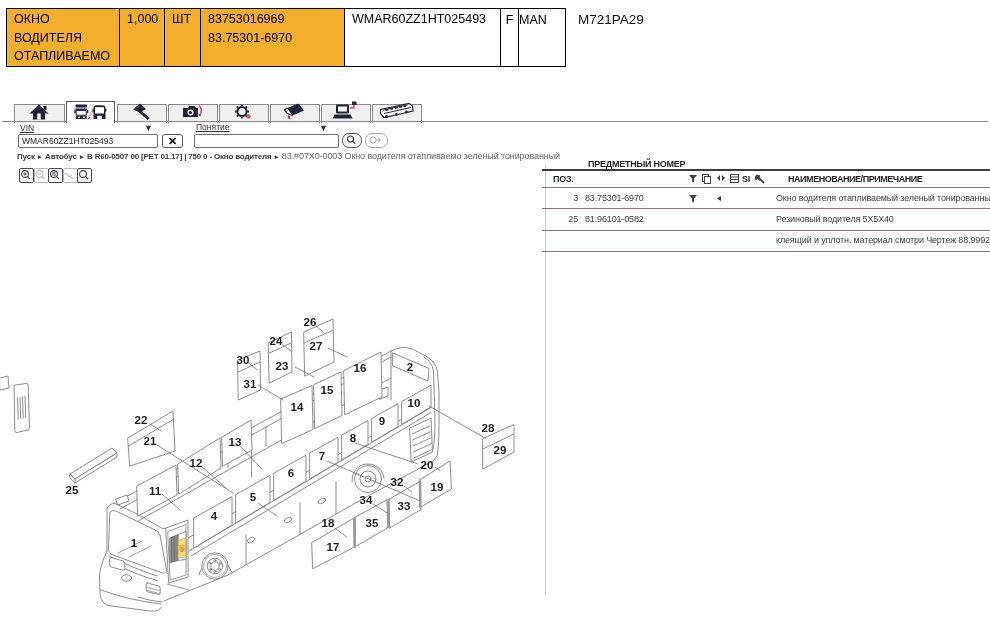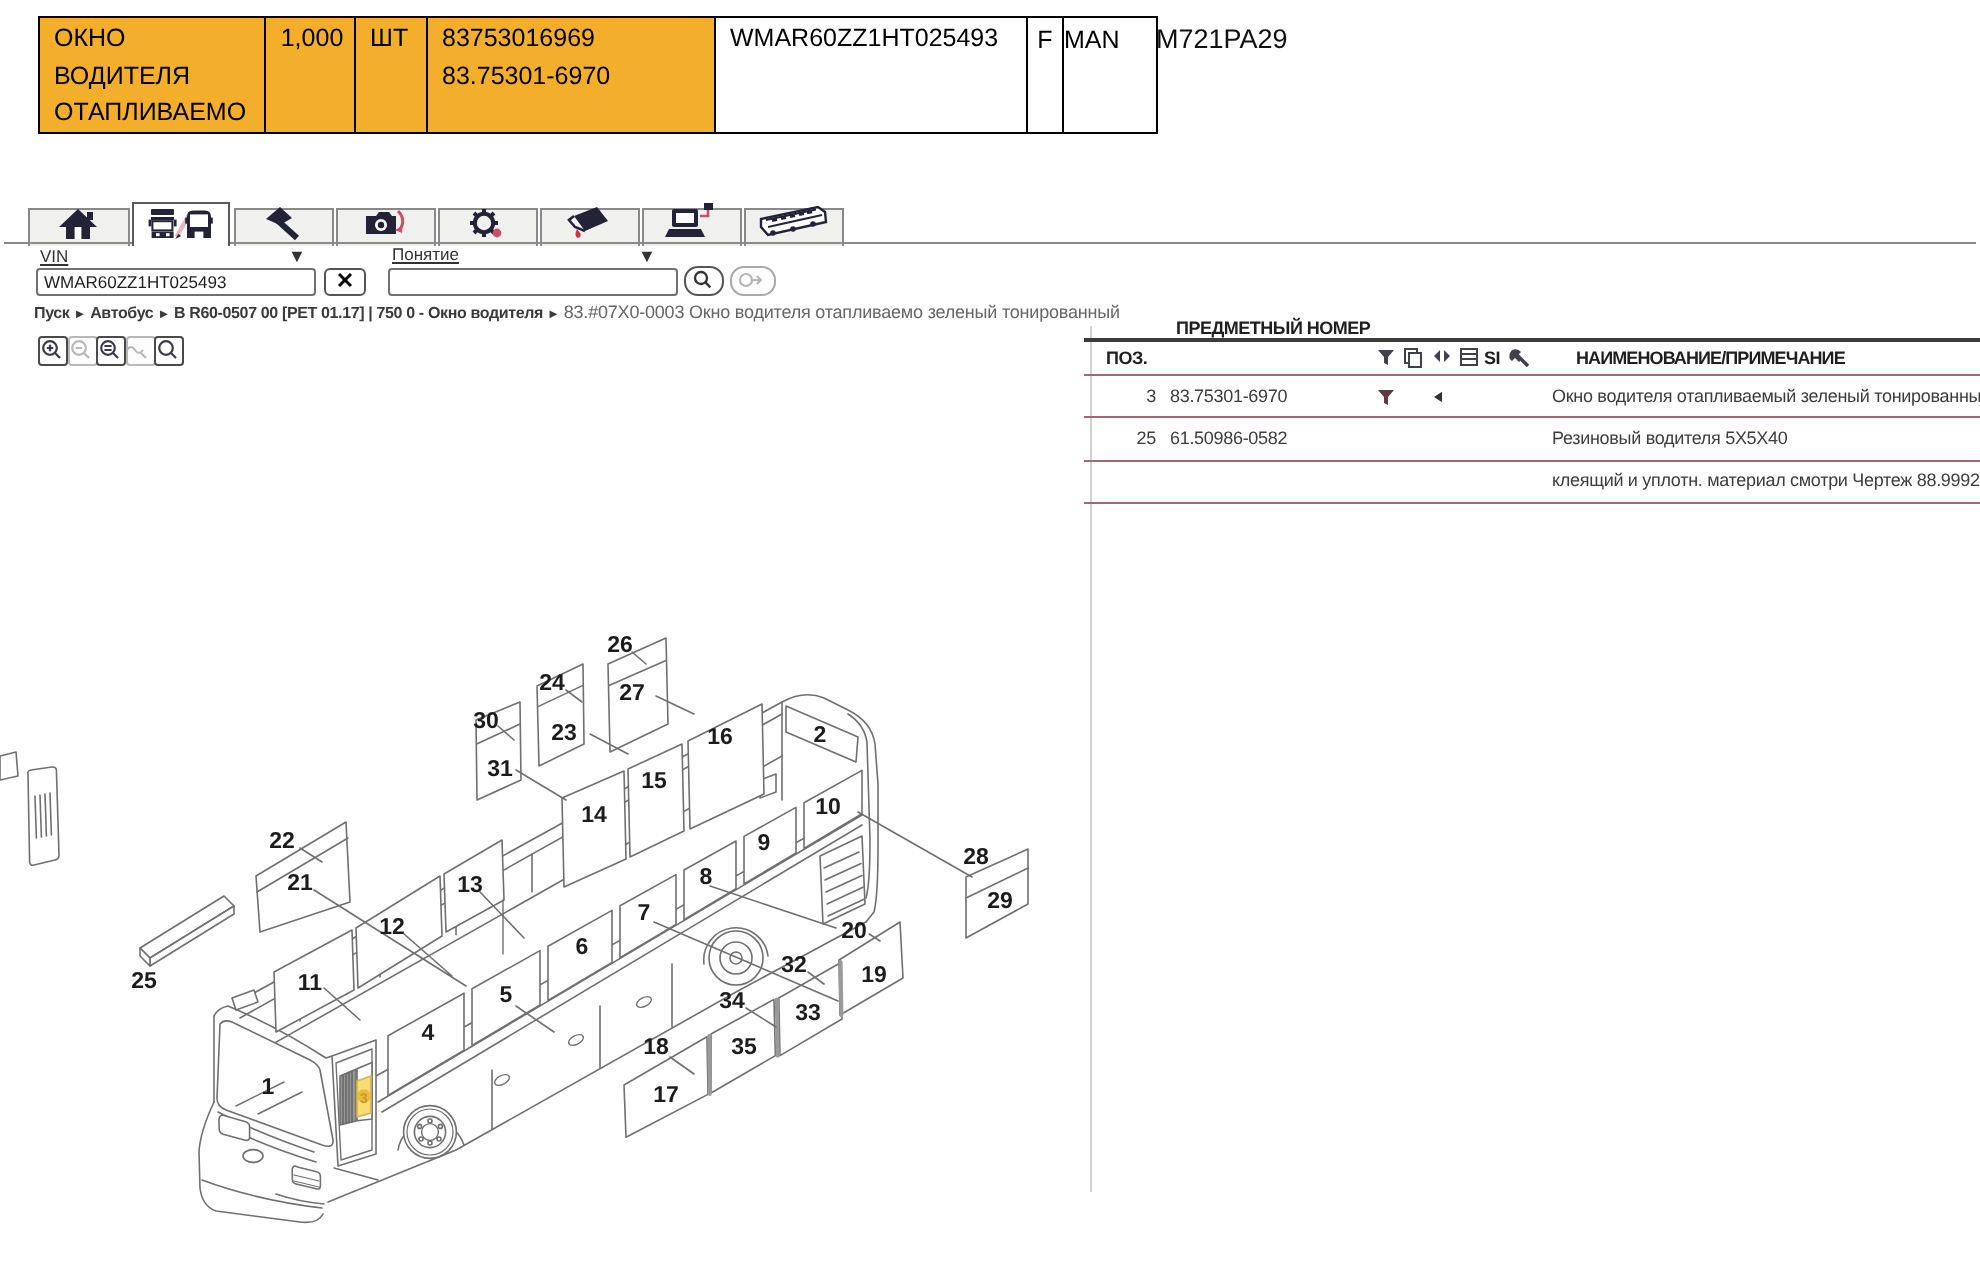--- a/index.html
+++ b/index.html
@@ -1,39 +1,39 @@
 <!DOCTYPE html>
 <html><head>
 <meta charset="utf-8">
 <style>
 html,body{margin:0;padding:0;background:#fff;width:990px;height:635px;overflow:hidden;
  font-family:"Liberation Sans", sans-serif;}
 .abs{position:absolute;}
-#top-table{position:absolute;left:19px;top:8px;border-collapse:collapse;table-layout:fixed;width:559px;height:55px;}
+#top-table{position:absolute;left:6px;top:8px;border-collapse:collapse;table-layout:fixed;width:559px;height:55px;}
 #top-table td{border:1.5px solid #000;vertical-align:top;font-size:12.5px;line-height:18.5px;padding:1px 5px 0 7px;box-sizing:border-box;overflow:hidden;}
 td.y{background:#F3AE2B;}
 .tabs{position:absolute;top:104px;height:18px;background:#f0f0ee;border:1px solid #898989;border-bottom:none;}
 .tabsel{position:absolute;top:101px;height:21px;background:#fff;border:1px solid #5a5a5a;border-bottom:none;z-index:3;}
 .tabline{position:absolute;left:2px;top:121px;width:986px;height:0;border-top:1px solid #8a8a8a;z-index:1;}
 .inp{position:absolute;border:1px solid #707070;border-radius:2px;background:#fff;font-size:8.5px;color:#222;padding:0 3px;line-height:13px;}
 .lbl{position:absolute;font-size:8.5px;color:#333;text-decoration:underline;}
 .zbtn{position:absolute;width:13px;height:13px;border:1px solid #4a4a4a;border-radius:2px;background:#fdfdfd;}
 .zbtn.dis{border-color:#b8b8b8;}
 .rule{position:absolute;height:0;border-top:1px solid #a86672;}
 .tcell{position:absolute;font-size:9px;letter-spacing:-0.15px;color:#3d3d3d;white-space:nowrap;}
 .thead{position:absolute;font-size:9px;letter-spacing:-0.25px;font-weight:bold;color:#1f1f1f;white-space:nowrap;}
 </style>
 </head>
 <body>
 
 <table id="top-table" cellspacing="0">
 <tbody>
       <tr>
 <td class="y" style="width:113px;">ОКНО<br>ВОДИТЕЛЯ<br>ОТАПЛИВАЕМО</td>
-<td class="y" style="width:45px;text-align:center;">1,000</td>
+<td class="y" style="width:45px;text-align:left;">1,000</td>
 <td class="y" style="width:36px;">ШТ</td>
 <td class="y" style="width:144px;">83753016969<br>83.75301-6970</td>
 <td style="width:156px;">WMAR60ZZ1HT025493</td>
 <td style="width:18px;text-align:center;padding:2px 0 0 0;">F</td>
 <td style="width:47px;text-align:left;padding:2px 0 0 0;">MAN</td>
 </tr>
 </tbody>
   </table>
 
 <div class="abs" style="left:578px;top:12px;font-size:13.5px;color:#111;">M721PA29</div>
@@ -209,21 +209,21 @@
 
 <svg class="abs" style="left:688px;top:193px;" width="50" height="12" viewBox="0 0 50 12">
 <path d="M1,2 h8 l-3,3.5 v4 l-2,-1 v-3 Z" fill="#5d3a42"></path>
 <path d="M29,5.5 l4,-2.6 v5.2 Z" fill="#333"></path>
 </svg>
 
 <div class="tcell" style="left:776px;top:193px;">Окно водителя отапливаемый зеленый тонированный</div>
 
 <div class="tcell" style="left:550px;top:214px;width:28px;text-align:right;">25</div>
 
-<div class="tcell" style="left:585px;top:214px;">61.50986-0582</div>
+<div class="tcell" style="left:585px;top:214px;">81.96101-0582</div>
 
 <div class="tcell" style="left:776px;top:214px;">Резиновый водителя 5X5X40</div>
 
 <div class="tcell" style="left:776px;top:235px;">клеящий и уплотн. материал смотри Чертеж 88.99920-8</div>
 
 <svg id="diagram" class="abs" style="left:0;top:300px;" width="545" height="335" viewBox="0 300 545 335">
 <g fill="none" stroke="#707070" stroke-width="0.8" stroke-linejoin="round" stroke-linecap="round">
 
 <polygon points="0,378 8,376 9,388 0,390" fill="#fff"></polygon>
 

